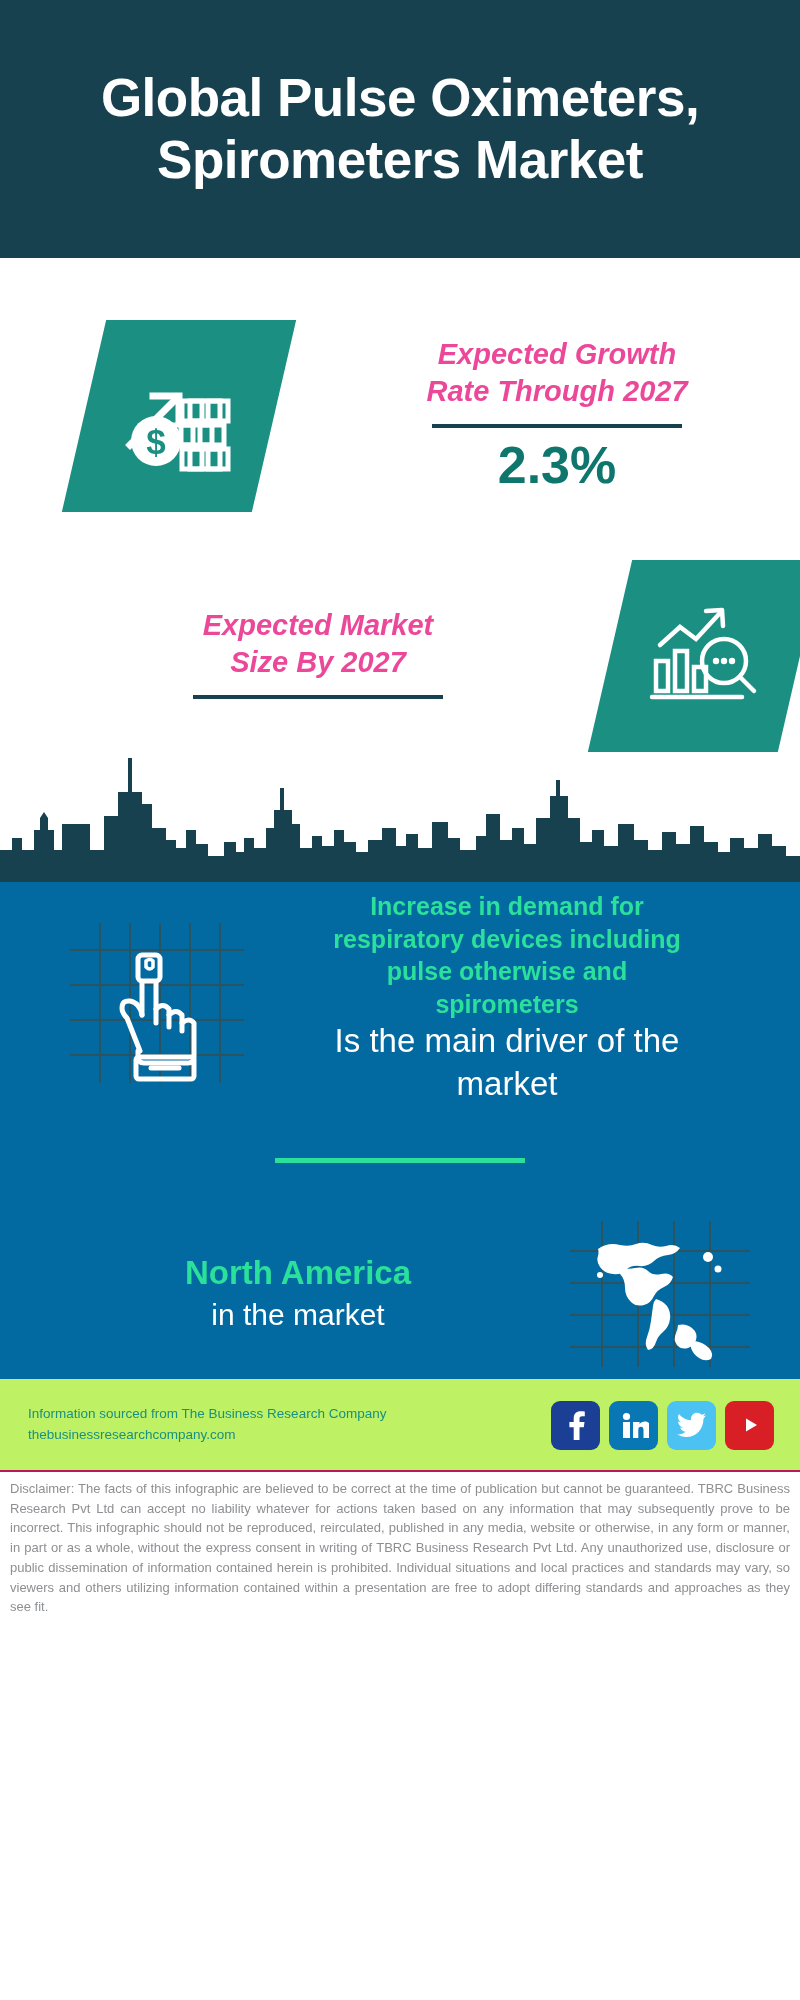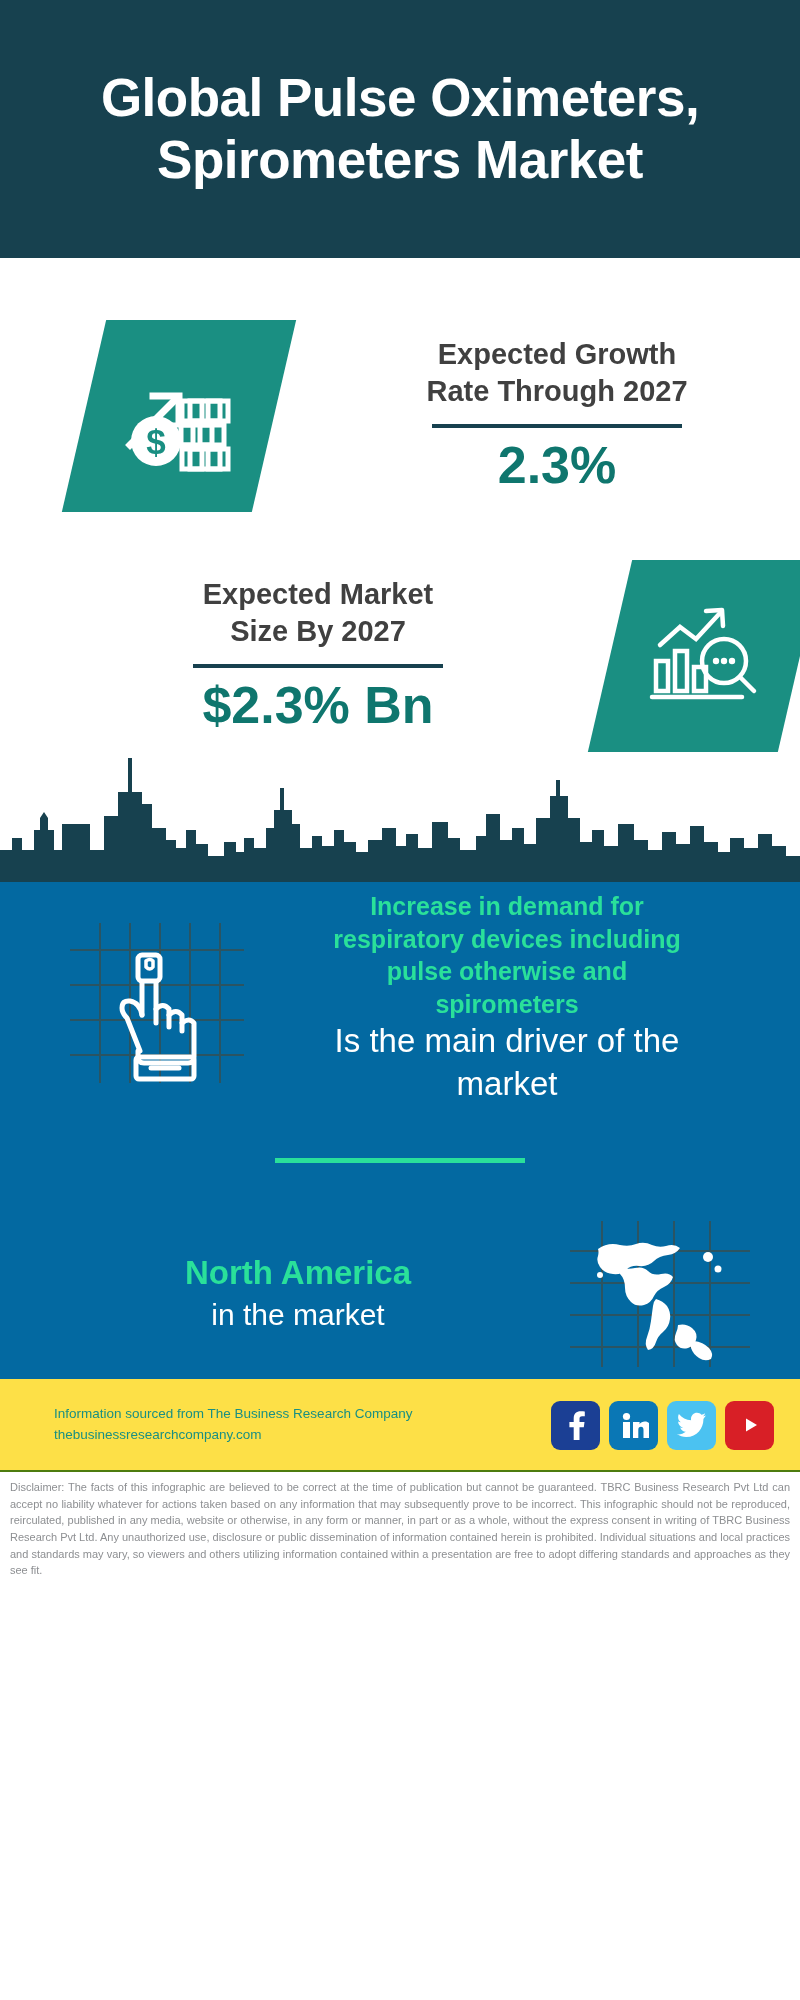--- a/index.html
+++ b/index.html
@@ -40,24 +40,25 @@
     flex:0 0 auto;
   }
   .tile > svg { transform:skewX(13deg); }
 
   .stat-row { display:flex; align-items:center; width:800px; }
   .stat-row.row1 { padding:62px 0 0 84px; gap:40px; }
   .stat-row.row2 { padding:48px 0 0 60px; gap:34px; }
 
   .stat-text { flex:1 1 auto; text-align:center; }
   .stat-label {
-    color:#404040;
+    color:#ec4899;
     font-size:29px;
     font-weight:bold;
     line-height:1.28;
+    font-style:italic;
   }
   .stat-rule {
     height:4px; background:#17414f;
     width:250px; margin:14px auto 6px auto;
   }
   .stat-value {
     color:#0f766e;
     font-size:52px;
     font-weight:bold;
     line-height:1.2;
@@ -102,42 +103,42 @@
   .region-text { flex:1 1 auto; text-align:center; }
   .region-accent {
     color:#2ae09a; font-size:33px; font-weight:bold; line-height:1.3;
   }
   .region-plain {
     color:#ffffff; font-size:30px; font-weight:normal; line-height:1.3;
   }
 
   
   .footer-source {
-    background:#fde047;
+    background:#bef264;
     display:flex; align-items:center;
-    padding:22px 26px 20px 54px;
+    padding:22px 26px 20px 28px;
     gap:14px;
   }
   .source-text { flex:1 1 auto; }
   .source-line {
     color:#1a8f82;
     font-size:13.5px;
     line-height:1.55;
   }
   .socials { display:flex; gap:9px; flex:0 0 auto; }
   .soc {
     width:49px; height:49px; border-radius:9px;
     display:flex; align-items:center; justify-content:center;
   }
 
   .disclaimer {
-    border-top:2px solid #4d7c0f;
+    border-top:2px solid #be185d;
     padding:7px 10px 0 10px;
     color:#8d8f92;
-    font-size:11px;
+    font-size:13px;
     line-height:1.52;
     text-align:justify;
   }
 </style>
 </head>
 <body>
 
 <div class="page">
 
   <div class="header">
@@ -181,21 +182,20 @@
       </div>
     </div>
 
     <div class="stat-row row2">
       <div class="stat-text">
         <div class="stat-label">
           <div>Expected Market</div>
           <div>Size By 2027</div>
         </div>
         <div class="stat-rule"></div>
-        <div class="stat-value">$2.3% Bn</div>
       </div>
       <div class="tile">
         <svg width="118" height="118" viewBox="0 0 118 118">
           <g fill="none" stroke="#ffffff" stroke-width="4.5" stroke-linecap="round">
             <path d="M14 48 L34 30 L50 42 L74 16"></path>
             <path d="M60 14 L76 13 L77 29" stroke-linejoin="round"></path>
             <rect x="10" y="64" width="12" height="30"></rect>
             <rect x="29" y="54" width="12" height="40"></rect>
             <rect x="48" y="70" width="12" height="24"></rect>
             <path d="M6 100 L96 100"></path>

